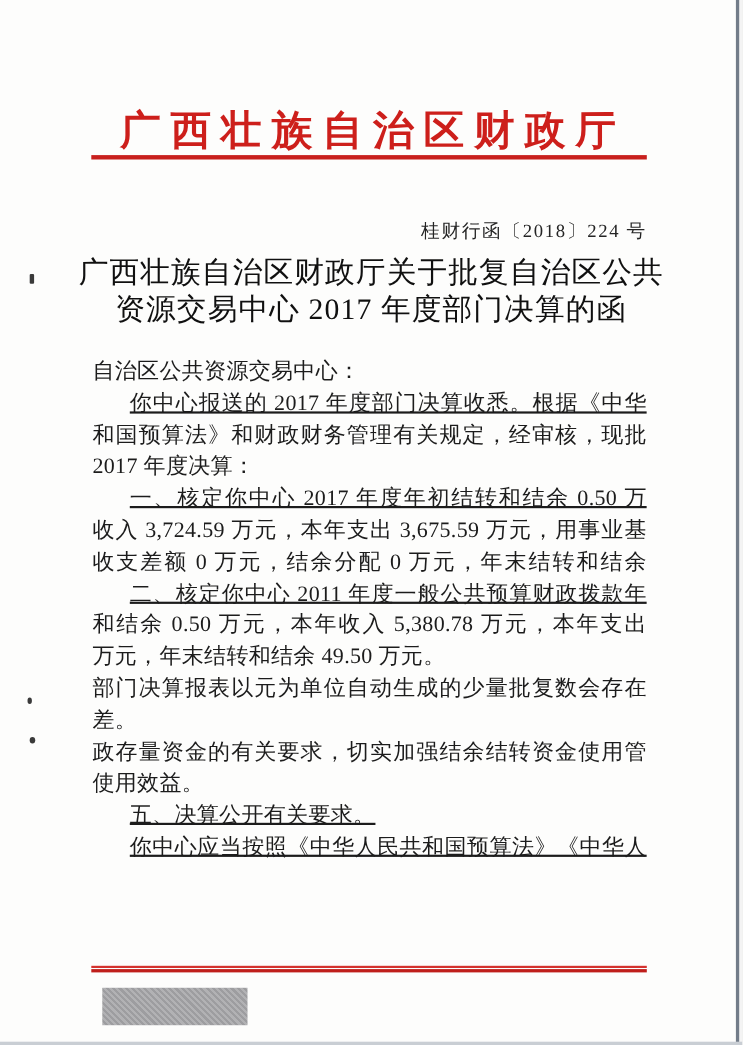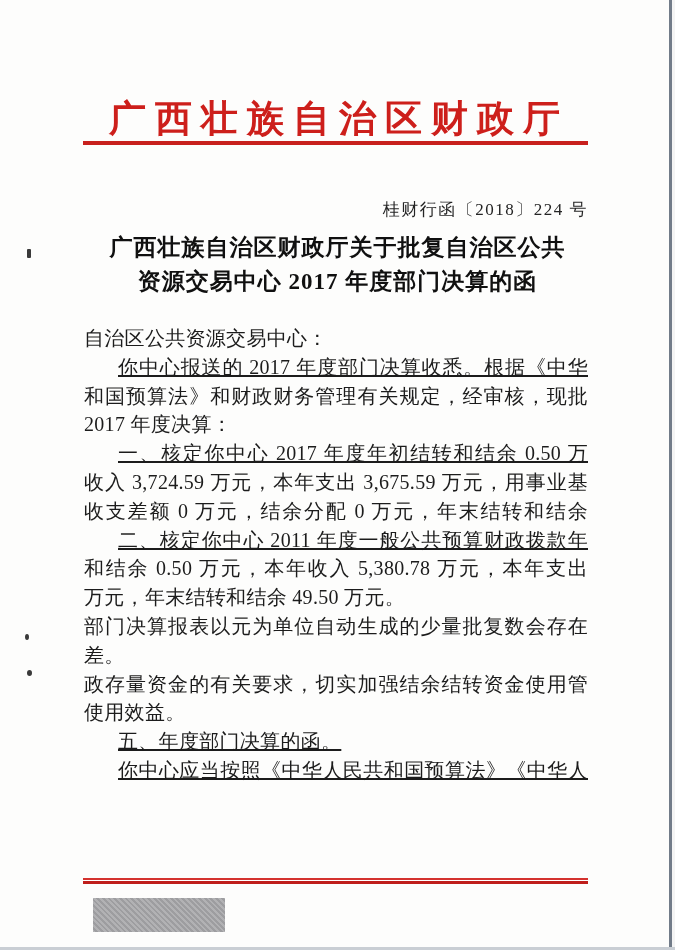--- a/index.html
+++ b/index.html
@@ -34,21 +34,21 @@
     text-align:right;
     font-size:17px;letter-spacing:1.5px;color:#242424;
     white-space:nowrap;
     margin-top:40px;
   }
 
   
   .doc-title{
     position:absolute;top:231px;left:40px;width:595px;
     text-align:center;
-    font-size:23px;font-weight:bold;line-height:33.5px;
+    font-size:27px;font-weight:normal;line-height:33.5px;
     letter-spacing:1px;color:#101010;
   }
 
   
   .body{
     position:absolute;top:324px;left:84px;width:504px;
     font-size:20px;line-height:28.8px;color:#1c1c1c;
   }
   .ln{height:28.8px;overflow:hidden;letter-spacing:0.3px;}
   .fill{text-align:justify;text-align-last:justify;}
@@ -98,21 +98,21 @@
     <div class="ln ind fill">一、核定你中心 2017 年度年初结转和结余 0.50 万元，本年</div>
     <div class="ln fill">收入 3,724.59 万元，本年支出 3,675.59 万元，用事业基金弥补</div>
     <div class="ln fill">收支差额 0 万元，结余分配 0 万元，年末结转和结余 49.50 万元。</div>
     <div class="ln ind fill">二、核定你中心 2011 年度一般公共预算财政拨款年初结转</div>
     <div class="ln fill">和结余 0.50 万元，本年收入 5,380.78 万元，本年支出 3,670.48</div>
     <div class="ln end">万元，年末结转和结余 49.50 万元。</div>
     <div class="ln fill">部门决算报表以元为单位自动生成的少量批复数会存在进位尾</div>
     <div class="ln end">差。</div>
     <div class="ln fill">政存量资金的有关要求，切实加强结余结转资金使用管理，严格</div>
     <div class="ln end">使用效益。</div>
-    <div class="ln ind end">五、年度部门决算的函。</div>
+    <div class="ln ind end">五、决算公开有关要求。</div>
     <div class="ln ind fill">你中心应当按照《中华人民共和国预算法》《中华人民共和</div>
   </div>
 
   <div class="bottom-rule"></div>
   <div class="redaction"></div>
 
   <span class="speck s1"></span>
   <span class="speck s2"></span>
   <span class="speck s3"></span>
 

